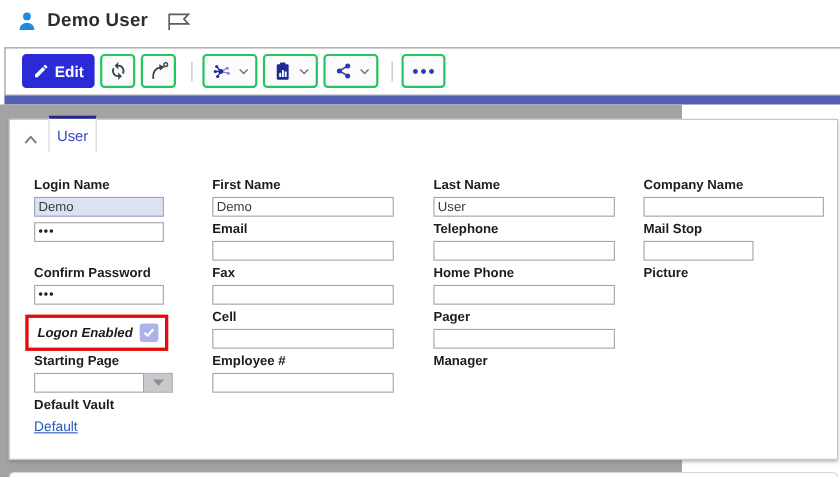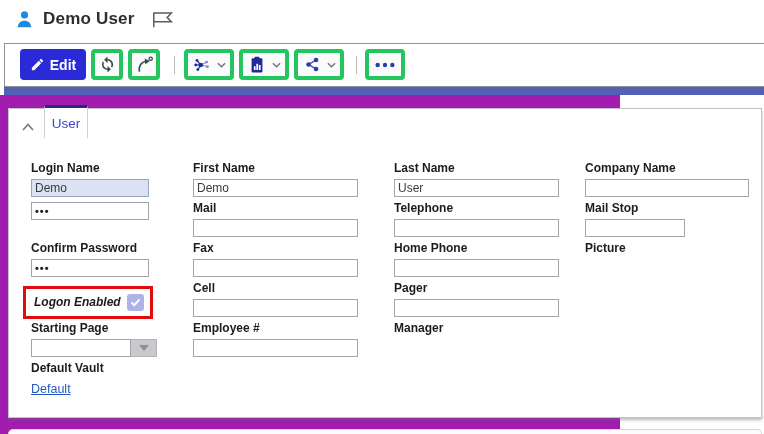--- a/index.html
+++ b/index.html
@@ -11,29 +11,29 @@
   }
   
   .hdr{position:absolute;left:0;top:0;width:764px;height:43px;background:#fff;}
   .hdr-inner{position:absolute;left:16px;top:9px;display:flex;align-items:center;gap:10px;}
   .title{font-size:17px;font-weight:bold;color:#2d2d2d;letter-spacing:.2px;}
   .icn{display:inline-flex;align-items:center;justify-content:center;}
   
   .tb{position:absolute;left:4px;top:43px;width:764px;height:44px;background:#fff;
       border:1px solid #8f8f94;box-sizing:border-box;}
   .btn{position:absolute;top:5px;height:31px;box-sizing:border-box;
-       background:#fbfbfc;border:4px solid #22c55e;border-radius:4px;
+       background:#fbfbfc;border:2px solid #22c55e;border-radius:4px;
        display:flex;align-items:center;justify-content:center;gap:5px;cursor:pointer;}
   .btn-edit{left:15px;width:66px;background:#2a2ad6;border-color:#2a2ad6;}
   .btn-edit .lab{color:#fff;font-size:14px;font-weight:600;}
   .vdiv{position:absolute;top:12px;width:1px;height:18px;background:#b9b9be;}
   
   .bluebar{position:absolute;left:4px;top:87px;width:760px;height:8px;background:#5261b3;}
   
-  .content{position:absolute;left:0;top:95px;width:620px;height:339px;background:#a21caf;}
+  .content{position:absolute;left:0;top:95px;width:620px;height:339px;background:#a3a3a3;}
   .panel{position:absolute;left:8px;top:13px;width:754px;height:310px;background:#fff;
          border:1px solid #c2c2c8;box-sizing:border-box;
          box-shadow:0 2px 3px rgba(105,105,115,.45);}
   .collapse{position:absolute;left:10px;top:9px;width:18px;height:18px;display:flex;
             align-items:center;justify-content:center;cursor:pointer;}
   .tab{position:absolute;left:35px;top:-4px;width:44px;height:33px;background:#fff;
        border-top:3px solid #28288c;border-left:1px solid #d2d2d6;border-right:1px solid #d2d2d6;
        box-sizing:border-box;display:flex;align-items:center;justify-content:center;
        font-size:13.5px;color:#3b47c4;cursor:pointer;}
   
@@ -219,21 +219,21 @@
     </div>
     <div class="fg" style="left:576px;top:53px;">
       <div class="lbl">Company Name</div>
       <input class="inp w4" value="" style="">
     </div>
 
     <div class="fg" style="left:22px;top:93px;">
       <input class="inp w1 pw" value="•••" style="">
     </div>
     <div class="fg" style="left:184px;top:93px;">
-      <div class="lbl">Mail</div>
+      <div class="lbl">Email</div>
       <input class="inp w2" value="" style="">
     </div>
     <div class="fg" style="left:385px;top:93px;">
       <div class="lbl">Telephone</div>
       <input class="inp w2" value="" style="">
     </div>
     <div class="fg" style="left:576px;top:93px;">
       <div class="lbl">Mail Stop</div>
       <input class="inp wm" value="" style="">
     </div>

